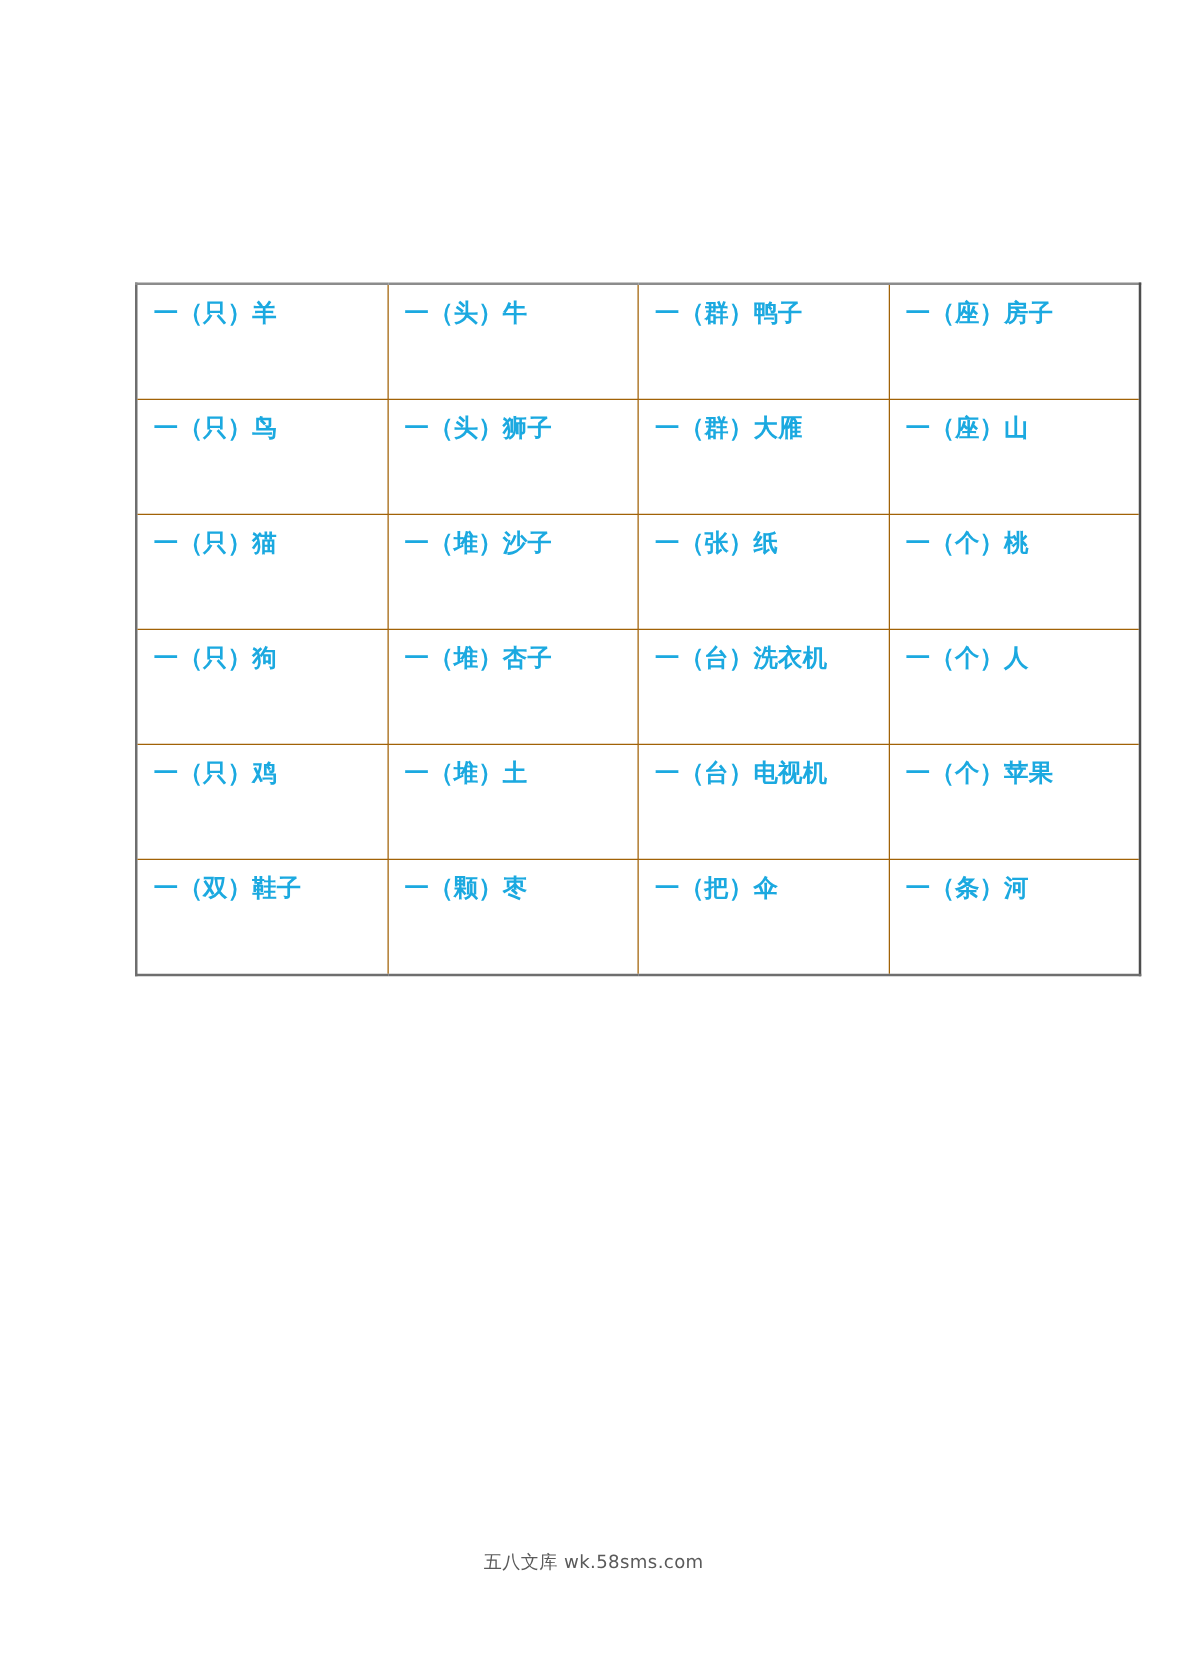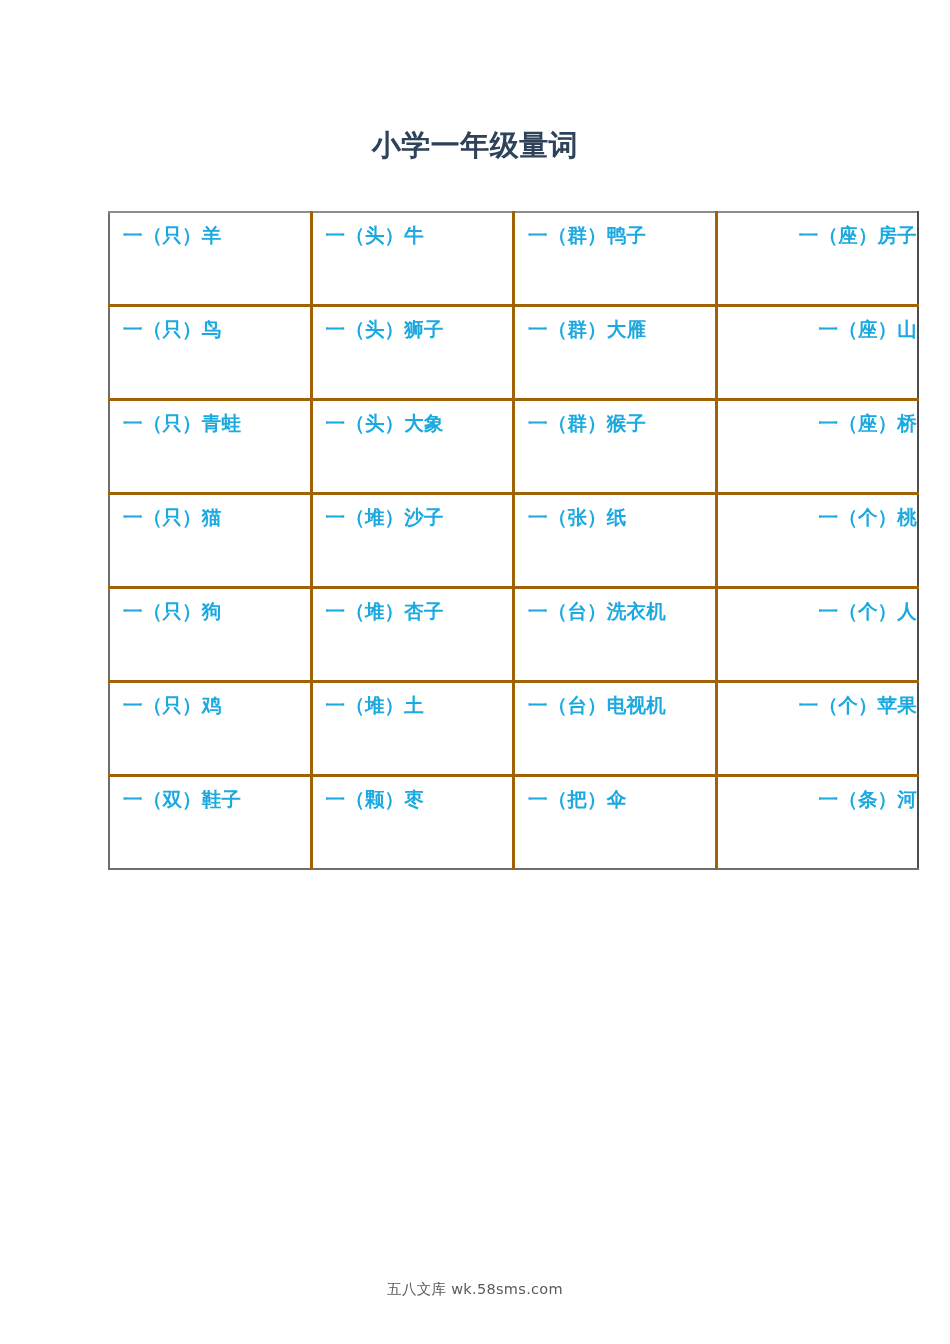--- a/index.html
+++ b/index.html
@@ -37,84 +37,76 @@
     font-weight: 600;
     letter-spacing: 0.5px;
     color: #2e4259;
     line-height: 1.2;
   }
 
   
   .quantifier-table {
     position: absolute;
     left: 108px;
-    top: 211px;
+    top: 226px;
     width: 746px;
     border-collapse: collapse;
     table-layout: fixed;
   }
   .quantifier-table td {
     width: 186.5px;
     height: 80px;
-    border: 3px solid #a16207;
+    border: 1px solid #a16207;
     padding: 11px 0 0 13px;
     vertical-align: top;
     font-family: "DejaVu Serif", "Liberation Serif", serif;
     font-size: 19.5px;
     font-weight: 600;
     color: #1ba9e0;
     line-height: 1.25;
     white-space: nowrap;
     letter-spacing: 0.2px;
   }
   .quantifier-table tr:first-child td { border-top-width: 2px; border-top-color: #8c8c8c; }
   .quantifier-table tr:last-child  td { border-bottom-width: 2px; border-bottom-color: #6e6e6e; }
   .quantifier-table td:first-child { border-left-width: 2px;  border-left-color: #6e6e6e; }
-  .quantifier-table td:last-child  { border-right-width: 2px; border-right-color: #4d4d4d; text-align: right; }
+  .quantifier-table td:last-child  { border-right-width: 2px; border-right-color: #4d4d4d; }
 
   
   .footer-watermark {
     position: absolute;
     left: 0;
     top: 1240px;
     width: 950px;
     text-align: center;
     font-family: "DejaVu Sans", "Liberation Sans", sans-serif;
     font-size: 14.5px;
     color: #5a5a5a;
     letter-spacing: 0.3px;
-    margin-top: 40px;
   }
 </style>
 </head>
 <body>
 
 <div class="page">
 
-  <div class="doc-title">小学一年级量词</div>
 
   <table class="quantifier-table">
     <tbody>
       <tr>
         <td>一（只）羊</td>
         <td>一（头）牛</td>
         <td>一（群）鸭子</td>
         <td>一（座）房子</td>
       </tr>
       <tr>
         <td>一（只）鸟</td>
         <td>一（头）狮子</td>
         <td>一（群）大雁</td>
         <td>一（座）山</td>
-      </tr>
-      <tr>
-        <td>一（只）青蛙</td>
-        <td>一（头）大象</td>
-        <td>一（群）猴子</td>
-        <td>一（座）桥</td>
       </tr>
       <tr>
         <td>一（只）猫</td>
         <td>一（堆）沙子</td>
         <td>一（张）纸</td>
         <td>一（个）桃</td>
       </tr>
       <tr>
         <td>一（只）狗</td>
         <td>一（堆）杏子</td>

